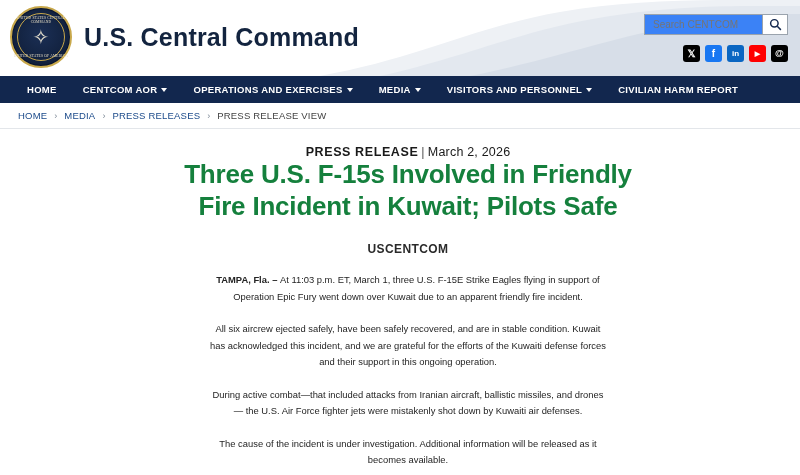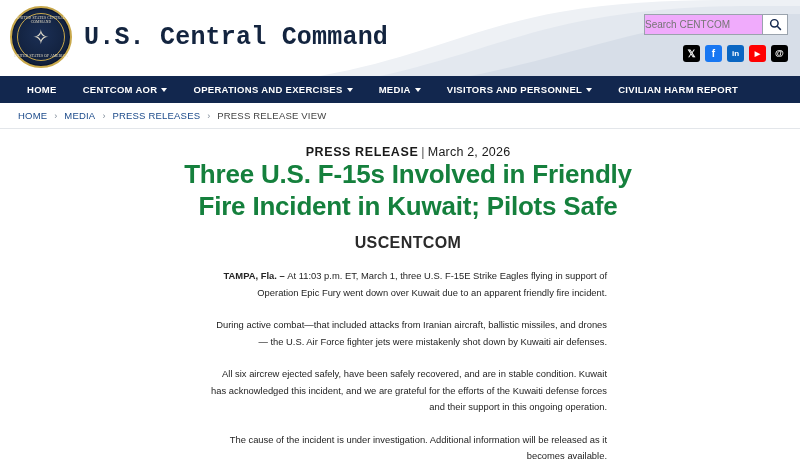--- a/index.html
+++ b/index.html
@@ -65,44 +65,44 @@
     left: 0; right: 0;
     text-align: center;
     font-size: 3.6px;
     letter-spacing: .2px;
     color: #e7dfc6;
     font-family: "Liberation Serif", serif;
   }
   .seal .top-txt { top: 8px; }
   .seal .bot-txt { bottom: 8px; }
   .brand-title {
-    font-family: Liberation Mono, monospace;
+    font-family: Liberation Sans, sans-serif;
     font-size: 25px;
     font-weight: 700;
     color: #13243f;
     letter-spacing: .2px;
     white-space: nowrap;
   }
 
   
   .search-wrap {
     position: absolute;
     right: 12px; top: 14px;
     display: flex;
     align-items: stretch;
     z-index: 3;
   }
   .search-input {
     width: 118px;
     height: 21px;
     font-size: 10px;
-    padding: 1px 0;
+    padding: 1px 8px;
     border: 1px solid #9aa3ad;
     border-right: none;
-    background: #f0abfc;
+    background: #3b82f6;
     color: #333;
     outline: none;
     font-family: "Liberation Sans", sans-serif;
   }
   .search-btn {
     width: 26px; height: 21px;
     background: #fff;
     border: 1px solid #9aa3ad;
     display: flex; align-items: center; justify-content: center;
     cursor: pointer;
@@ -197,30 +197,30 @@
     margin: 0 auto 0 auto;
     width: 470px;
     font-size: 26px;
     line-height: 1.22;
     font-weight: 700;
     color: #15803d;
     font-family: "Liberation Sans", sans-serif;
     letter-spacing: -.2px;
   }
   .byline {
-    margin-top: 12px;
-    font-size: 16px;
+    margin-top: 20px;
+    font-size: 12px;
     font-weight: 700;
     color: #2a2a2a;
     letter-spacing: .4px;
   }
   .body {
     width: 398px;
     margin: 16px auto 12px auto;
-    text-align: right;
+    text-align: center;
   }
   .body p {
     margin: 0 0 16px 0;
     font-size: 9.4px;
     line-height: 1.75;
     color: #242424;
   }
   .body p .lead {
     font-weight: 700;
   }
@@ -305,19 +305,19 @@
     <div class="kicker">
       <span class="label">PRESS RELEASE</span><span class="bar">|</span><span>March 2, 2026</span>
     </div>
 
     <h1 class="headline">Three U.S. F-15s Involved in Friendly Fire Incident in Kuwait; Pilots Safe</h1>
 
     <div class="byline">USCENTCOM</div>
 
     <div class="body">
       <p><span class="lead">TAMPA, Fla. – </span><span>At 11:03 p.m. ET, March 1, three U.S. F-15E Strike Eagles flying in support of Operation Epic Fury went down over Kuwait due to an apparent friendly fire incident.</span></p>
+      <p><span>All six aircrew ejected safely, have been safely recovered, and are in stable condition. Kuwait has acknowledged this incident, and we are grateful for the efforts of the Kuwaiti defense forces and their support in this ongoing operation.</span></p>
       <p><span>During active combat—that included attacks from Iranian aircraft, ballistic missiles, and drones — the U.S. Air Force fighter jets were mistakenly shot down by Kuwaiti air defenses.</span></p>
-      <p><span>All six aircrew ejected safely, have been safely recovered, and are in stable condition. Kuwait has acknowledged this incident, and we are grateful for the efforts of the Kuwaiti defense forces and their support in this ongoing operation.</span></p>
       <p><span>The cause of the incident is under investigation. Additional information will be released as it becomes available.</span></p>
     </div>
   </div>
 
 </div>
 
 </body></html>

